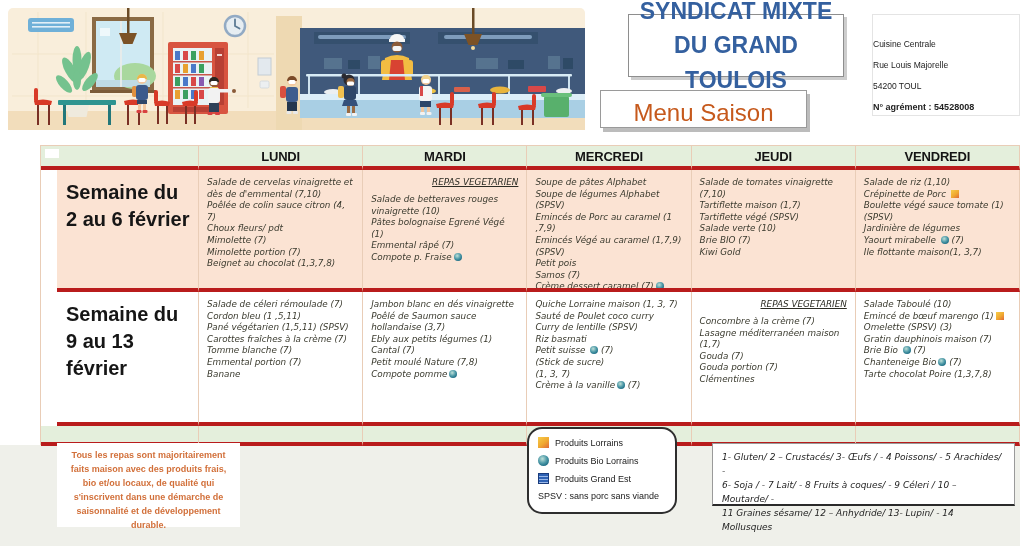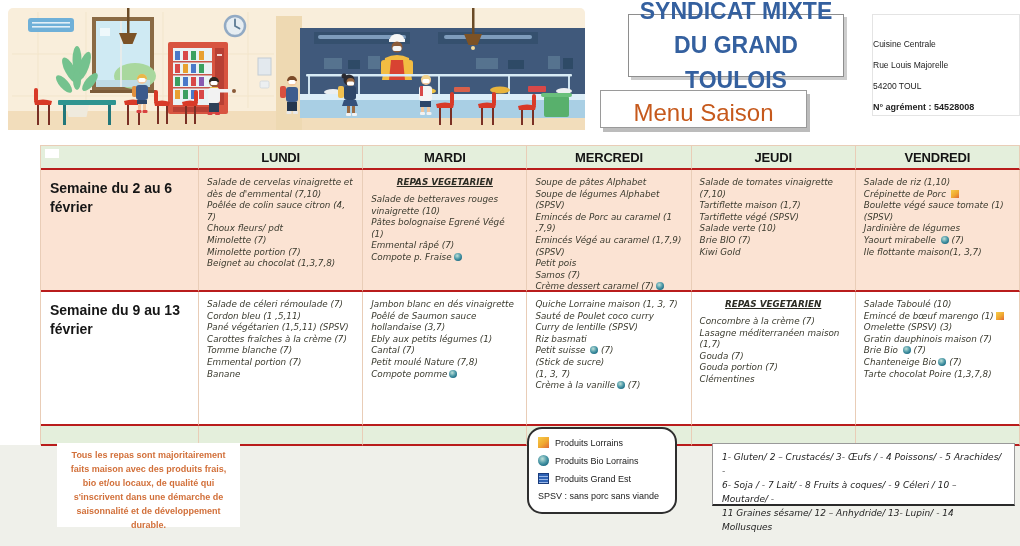--- a/index.html
+++ b/index.html
@@ -22,32 +22,32 @@
   .addr { position: absolute; left: 872px; top: 14px; width: 148px; height: 102px;
     background: #fff; border: 1px solid #e4e4e4; text-align: left; font-size: 8.5px;
     color: #222; padding-top: 24px; }
   .addr div { margin-bottom: 11px; }
   .addr .agr { font-weight: bold; font-size: 9px; }
 
   .menu-table { position: absolute; left: 40px; top: 145px; width: 980px; height: 300px;
     display: grid; grid-template-columns: 158px repeat(5, 1fr);
     grid-template-rows: 24px 122px 134px 20px; background: #fff;
     border-top: 1px solid #e9cdb7; border-left: 1px solid #e9cdb7; }
-  .menu-table > div { border-right: 1px solid #e9cdb7; border-bottom: 2px solid #b91c1c; overflow: hidden; }
+  .menu-table > div { border-right: 1px solid #e9cdb7; border-bottom: 4px solid #b91c1c; overflow: hidden; }
   .th { background: #e4efdc; font-weight: bold; font-size: 13px; color: #141414;
     display: flex; align-items: center; justify-content: center; letter-spacing: -0.2px; }
   .corner { position: relative; }
   .corner::before { content: ''; position: absolute; left: 4px; top: 3px; width: 14px; height: 9px; background: #fff; }
-  .week-label { font-weight: bold; font-size: 14px; color: #161616; padding: 9px 4px 0 9px; line-height: 1.35; }
+  .week-label { font-weight: bold; font-size: 20px; color: #161616; padding: 9px 4px 0 9px; line-height: 1.35; margin-left: 16px; }
   .week1 { background: #fbe3d3; }
   .cell { padding: 7px 8px 4px; }
   .mi { font-family: "DejaVu Sans", sans-serif; font-style: italic; font-size: 8.8px;
     line-height: 1.32; color: #3a3a2e; }
-  .veg { font-family: "DejaVu Sans", sans-serif; font-weight: bold; font-style: italic;
-    text-decoration: underline; text-align: center; font-size: 8.8px; color: #2c2c24; margin-bottom: 7px; }
+  .veg { font-family: "DejaVu Sans", sans-serif; font-weight: normal; font-style: italic;
+    text-decoration: underline; text-align: right; font-size: 8.8px; color: #2c2c24; margin-bottom: 7px; }
   .band { background: #e4efdc; }
 
   .ic { display: inline-block; width: 8px; height: 8px; vertical-align: -1px; margin-left: 2px; }
   .ic-bio { border-radius: 50%;
     background: radial-gradient(circle at 40% 35%, #bfe0d8 0%, #4e9aa8 45%, #1f6f86 75%, #15566e 100%); }
   .ic-lorrain { background: linear-gradient(140deg, #f6cc4a 0%, #f0a830 55%, #e06838 100%); }
   .ic-grandest { width: 10px; border: 1px solid #1a3c7c;
     background: repeating-linear-gradient(180deg, #2e62b4 0 2px, #9ab8e8 2px 3px); }
 
   .note-box { position: absolute; left: 57px; top: 443px; width: 183px; height: 84px;

